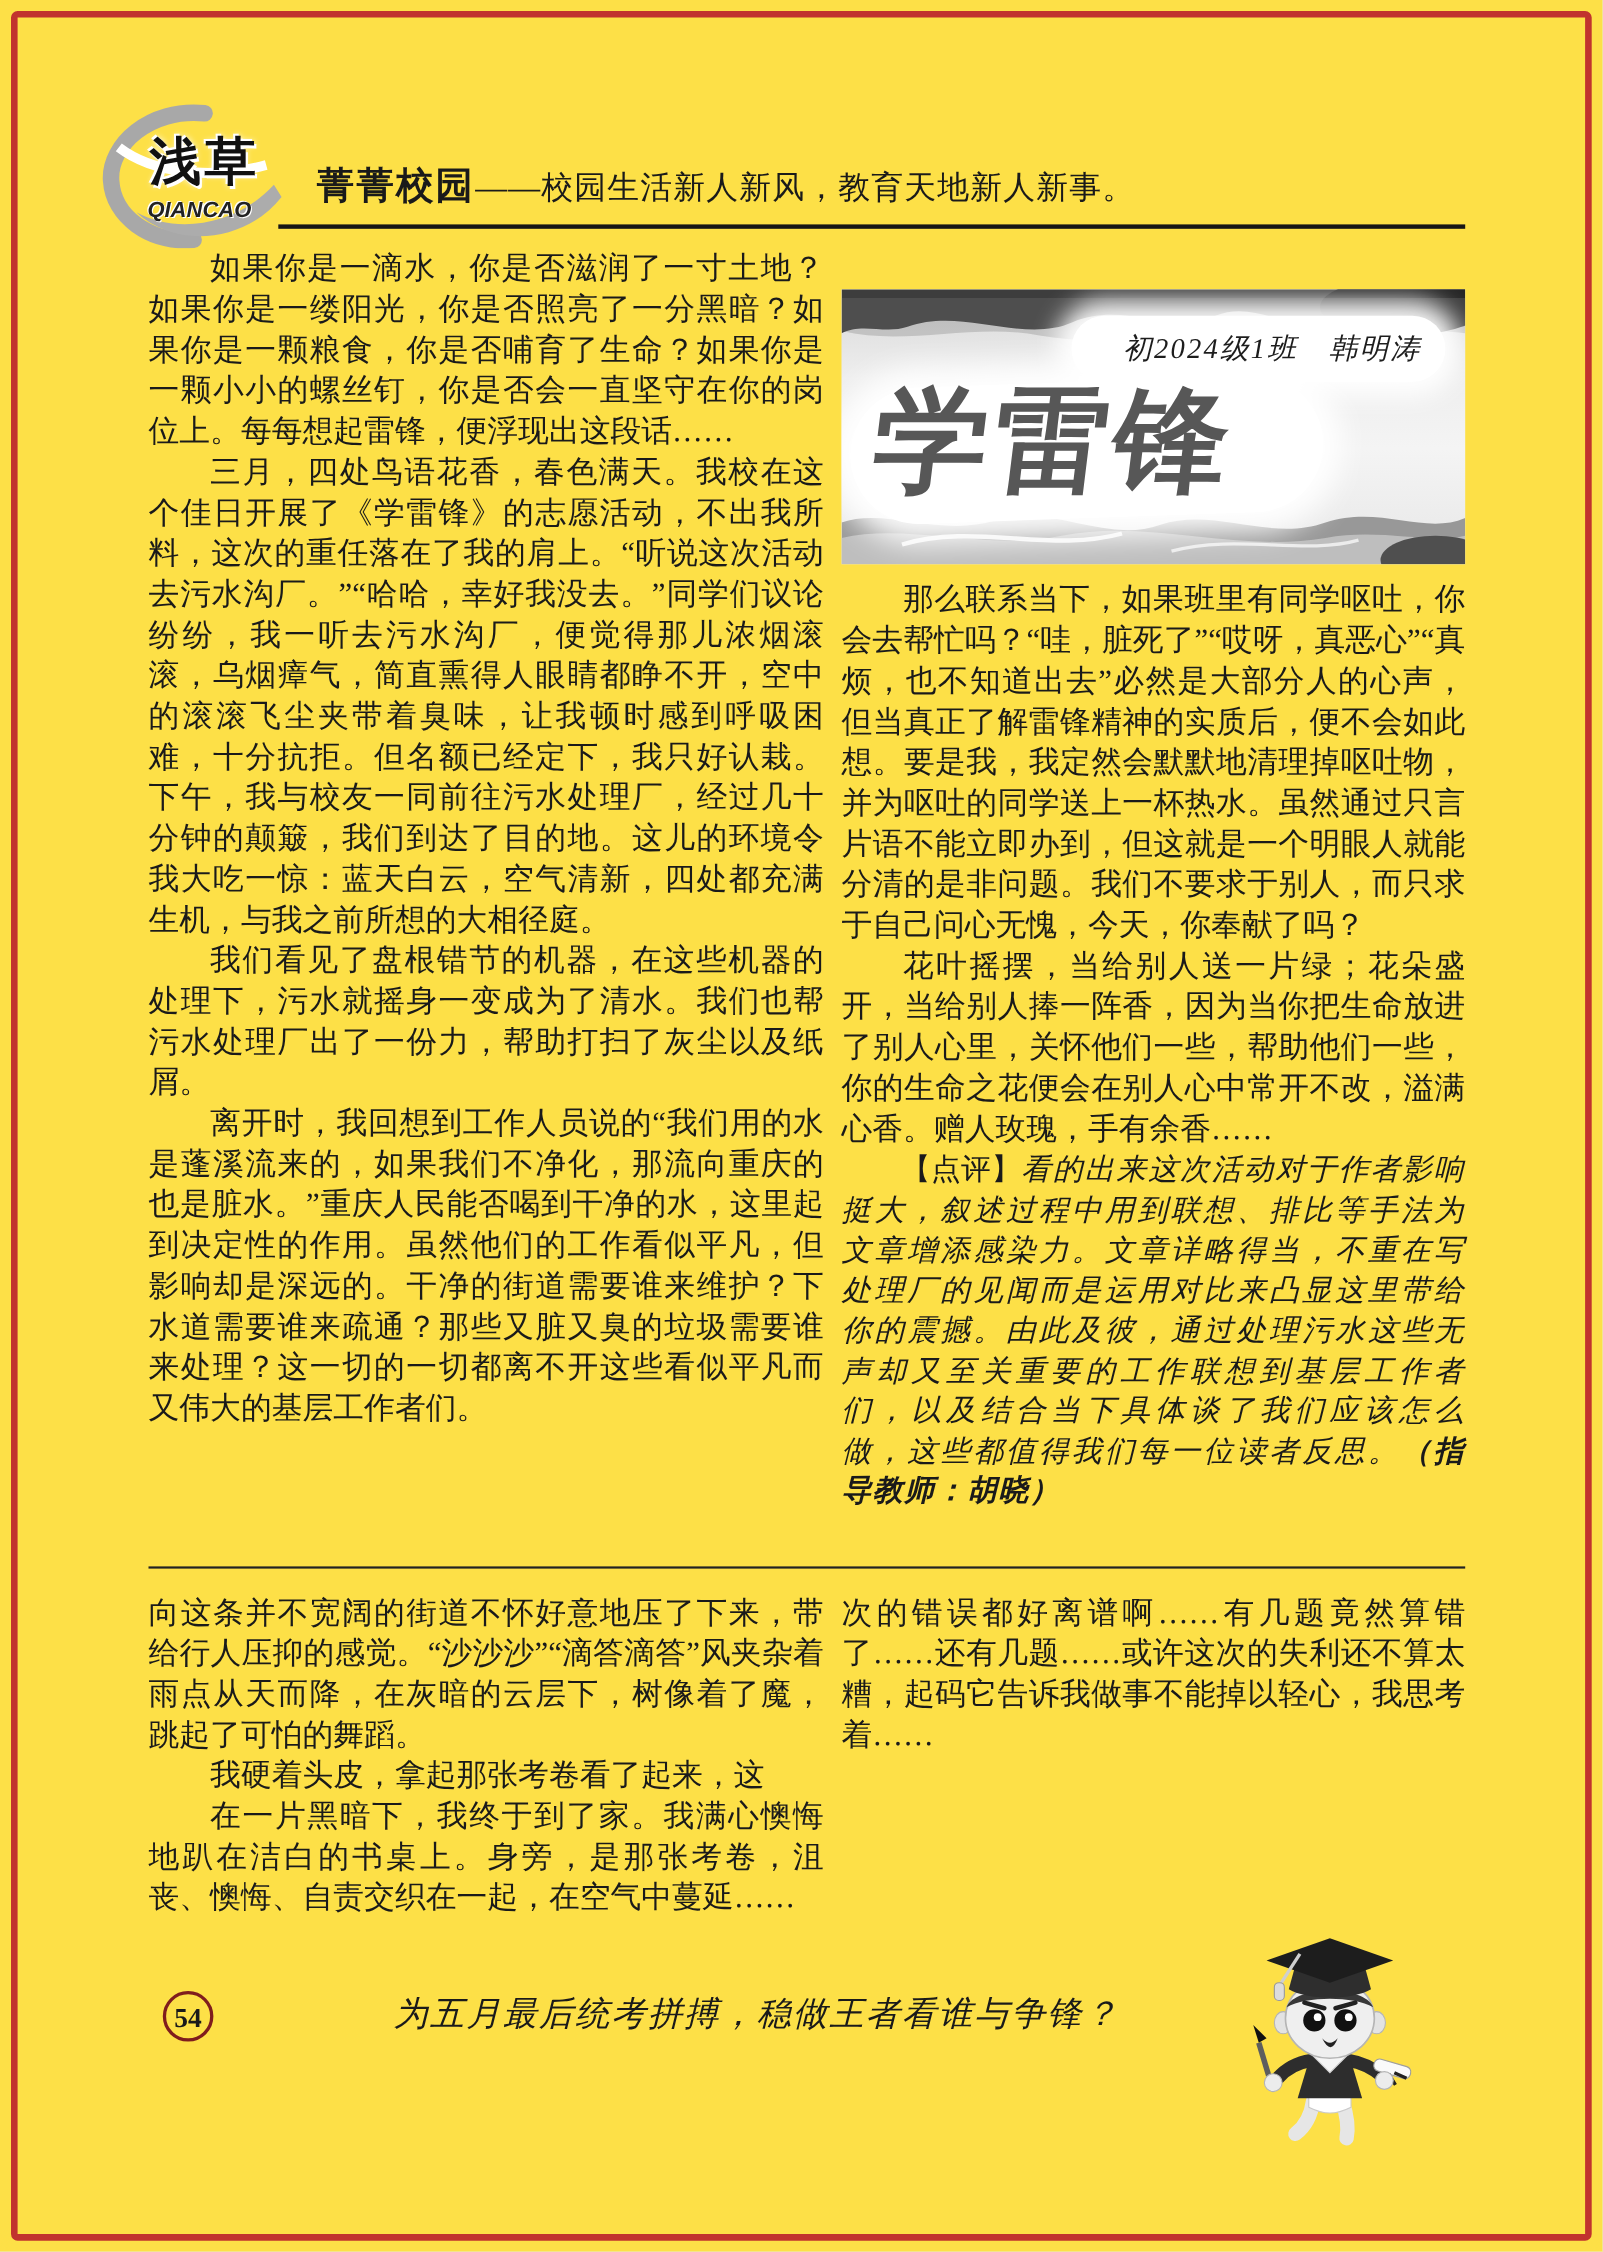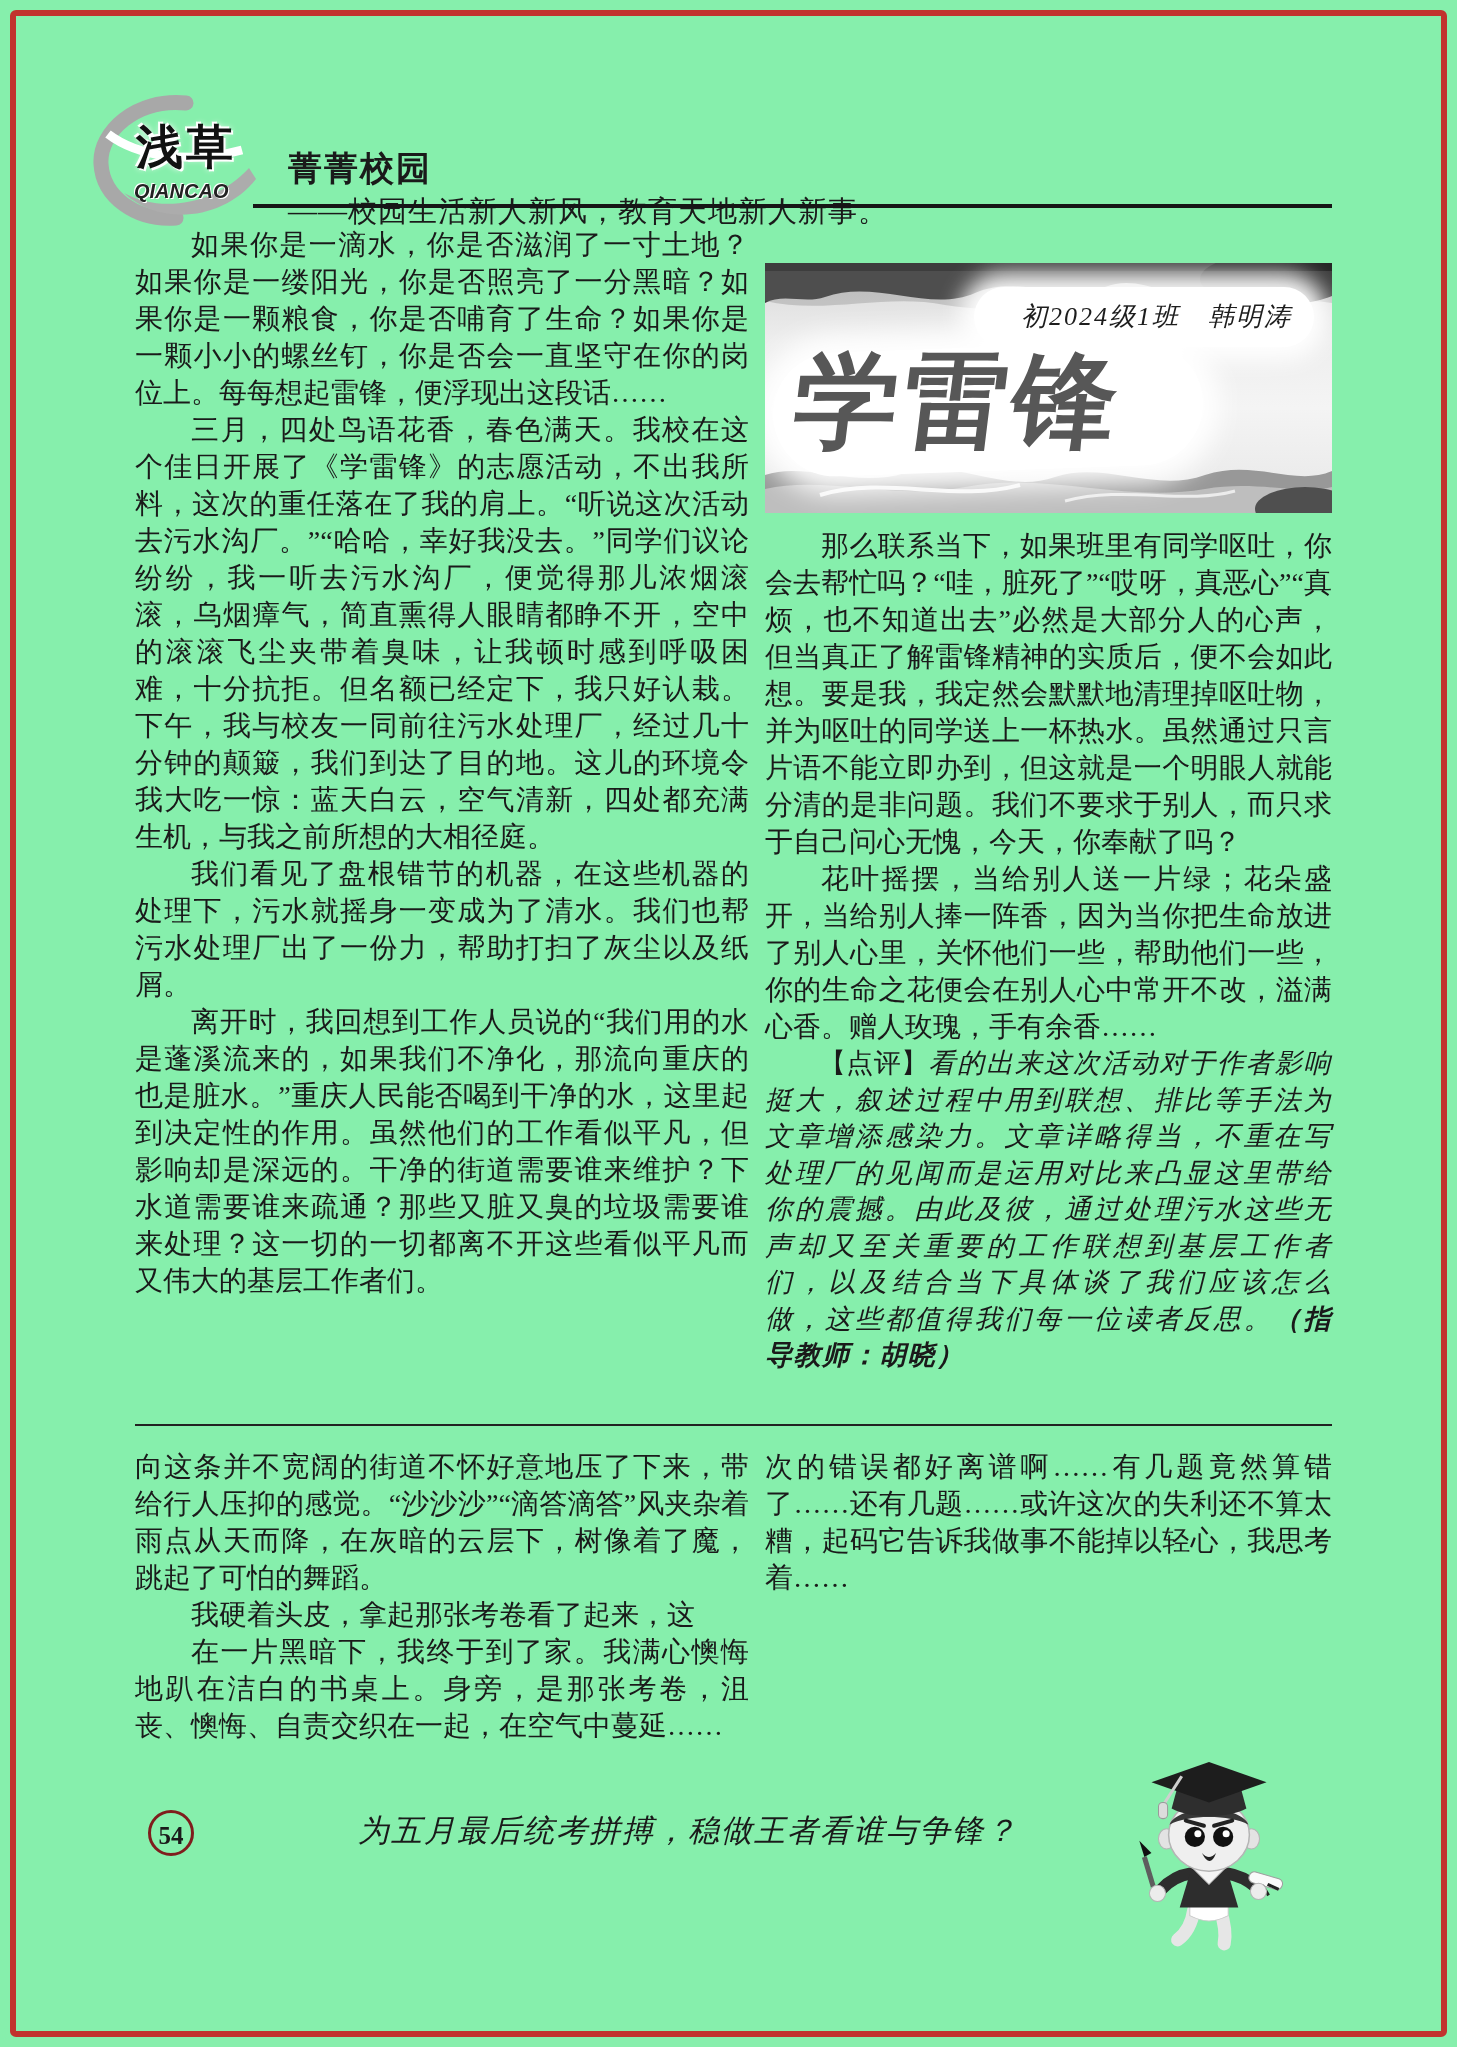--- a/index.html
+++ b/index.html
@@ -1,28 +1,28 @@
 <!DOCTYPE html>
 <html><head>
 <meta charset="utf-8">
 <style>
   html,body{margin:0;padding:0;background:#e9e9e9;}
-  .page{position:relative;width:1457px;height:2047px;background:#86efac;overflow:hidden;
+  .page{position:relative;width:1457px;height:2047px;background:#fde047;overflow:hidden;
         font-family:"Liberation Serif","DejaVu Serif",serif;color:#1a1a1a;}
   .frame{position:absolute;inset:10px;border:6px solid #c1332e;border-radius:6px;}
 
   
   .logo{position:absolute;left:86px;top:94px;width:185px;height:132px;}
   .logo svg{position:absolute;left:0;top:0;}
   .logo-cn{position:absolute;left:50px;top:22px;font-size:47px;font-weight:bold;letter-spacing:3px;
            color:#111;text-shadow:2px 2px 0 #fff,-2px -2px 0 #fff,0 0 6px #fff;}
   .logo-en{position:absolute;left:48px;top:86px;font-size:20px;font-weight:bold;font-style:italic;
            font-family:"Liberation Sans","DejaVu Sans",sans-serif;color:#222;
            text-shadow:1px 1px 0 #fff,-1px -1px 0 #fff;}
-  .banner{position:absolute;left:288px;top:146px;display:flex;align-items:baseline;white-space:nowrap;flex-direction:column;}
+  .banner{position:absolute;left:288px;top:146px;display:flex;align-items:baseline;white-space:nowrap;}
   .banner-title{font-family:"Liberation Sans","DejaVu Sans",sans-serif;font-weight:900;font-size:34px;letter-spacing:2px;}
   .banner-tail{font-size:29px;letter-spacing:1px;}
   .header-line{position:absolute;left:253px;top:204px;width:1079px;height:4px;background:#161616;}
 
   
   .col{position:absolute;width:614px;}
   .col-left-top{left:135px;top:226px;}
   .col-right-top{left:765px;top:226px;width:567px;}
   .col-left-bottom{left:135px;top:1448px;}
   .col-right-bottom{left:765px;top:1448px;width:567px;}

